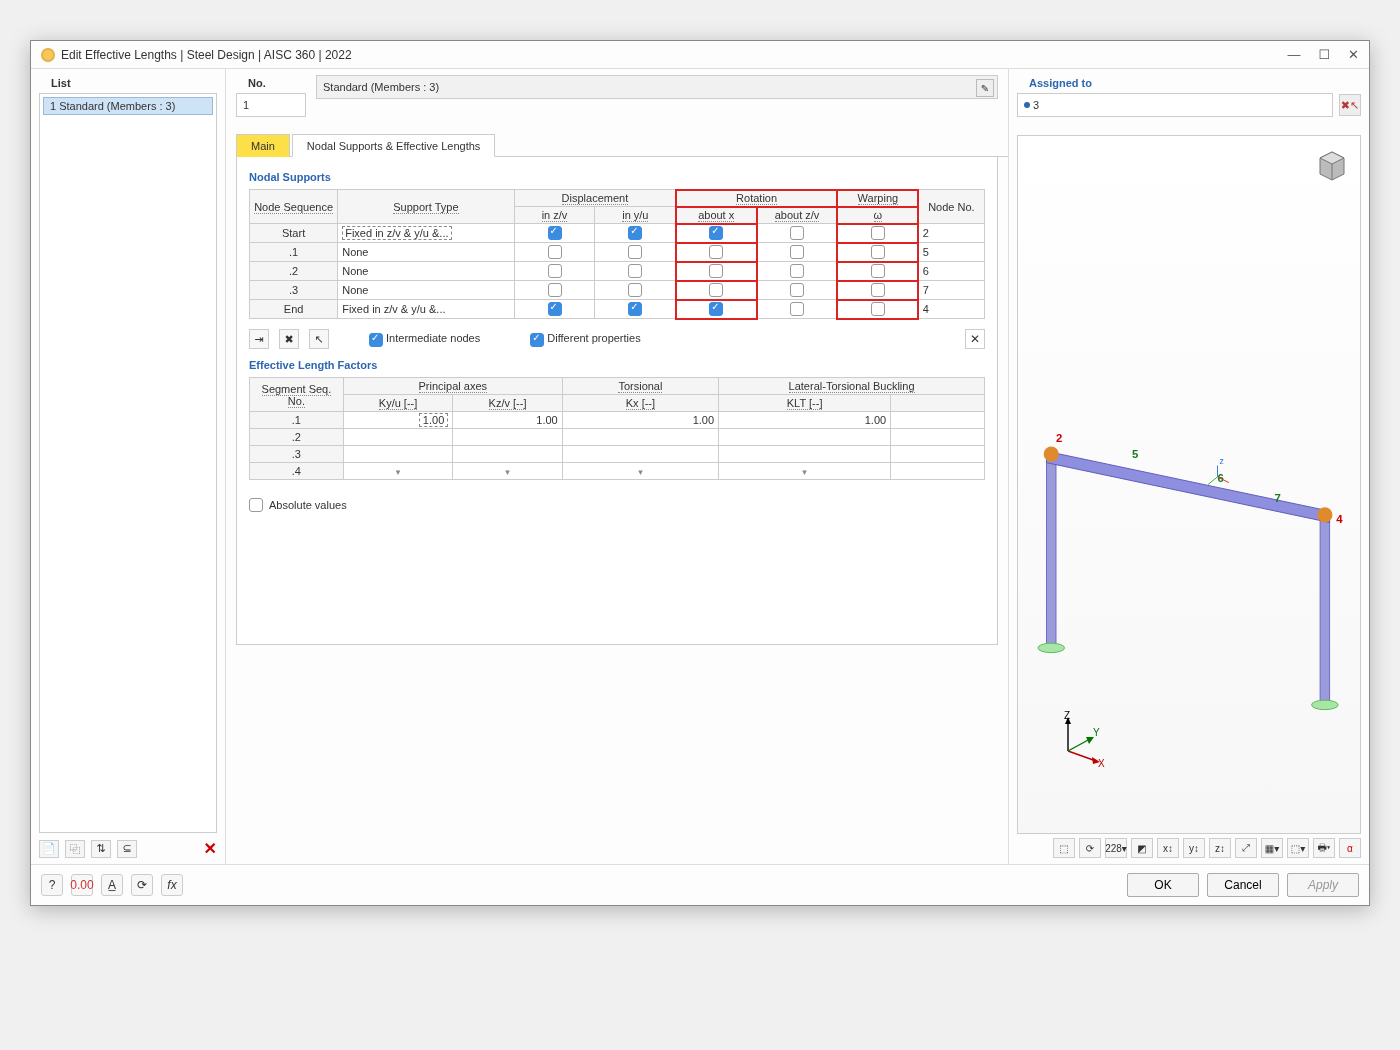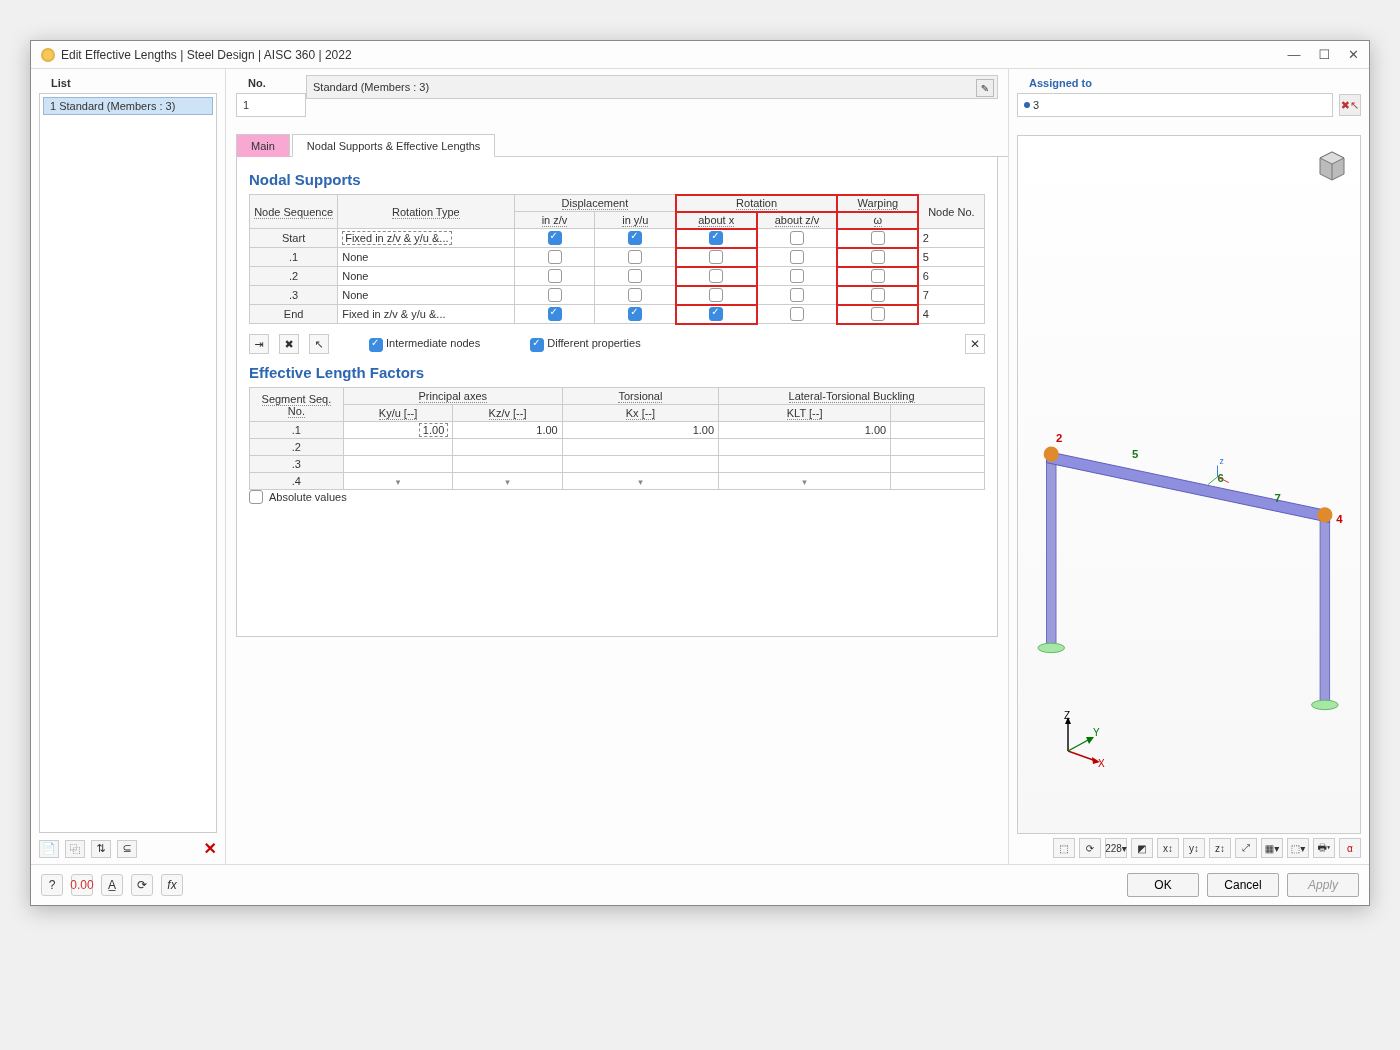--- a/index.html
+++ b/index.html
@@ -11,44 +11,44 @@
 .titlebar .winbtns { display: flex; gap: 18px; font-size: 13px; color: #555; }
 .titlebar .winbtns span { cursor: default; }
 .body { display: flex; }
 .col-list { width: 195px; border-right: 1px solid #ddd; padding: 6px 8px 6px 8px; display:flex; flex-direction:column; }
 .col-main { flex: 1; padding: 6px 0 0 10px; border-right:1px solid #ddd; }
 .col-assigned { width: 360px; padding: 6px 8px; display:flex; flex-direction:column; }
 .section-label { font-weight: 600; font-size: 11px; padding: 2px 12px 4px; }
 .blue { color: #2d66b1; }
 .tree { border: 1px solid #ccc; height: 740px; background: #fff; padding:2px; }
 .tree-item { background: #cfe3f7; border:1px solid #9cb8d8; padding: 2px 6px; margin:1px; font-size:11px; }
-.toprow { display:flex; gap:0; padding-right:10px; }
+.toprow { display:flex; gap:10px; padding-right:10px; }
 .field-no { width:70px; }
 .field-name { flex:1; position:relative; }
 .input-cell { background:#f1f1f1; border:1px solid #ccc; padding:4px 6px; font-size:11px; height:24px; display:flex; align-items:center; }
 .input-cell.editable { background:#fff; }
 .edit-icon { position:absolute; right:4px; top:4px; width:18px; height:18px; border:1px solid #bbb; background:#eee; font-size:10px; display:flex; align-items:center; justify-content:center; }
 .tabs { display:flex; margin-top:16px; border-bottom:1px solid #ccc; font-size:11px; }
-.tab { padding:5px 14px 4px; background:#f9a8d4; border:1px solid #ccc; border-bottom:none; margin-right:2px; position:relative; top:1px; cursor:default; }
+.tab { padding:5px 14px 4px; background:#fde047; border:1px solid #ccc; border-bottom:none; margin-right:2px; position:relative; top:1px; cursor:default; }
 .tab.active { background:#fff; border-bottom:1px solid #fff; }
 .panel { background:#fff; border:1px solid #ccc; border-top:none; padding:10px 12px 12px; margin-right:10px; }
-.subhead { font-weight:700; color:#2d66b1; font-size:15px; margin:4px 0 6px; }
+.subhead { font-weight:700; color:#2d66b1; font-size:11px; margin:4px 0 6px; }
 table.grid { border-collapse:collapse; width:100%; font-size:11px; }
 table.grid th, table.grid td { border:1px solid #ccc; padding:2px 4px; text-align:center; background:#fff; }
 table.grid th { background:#f5f5f5; font-weight:400; }
 table.grid .rowhead { background:#f5f5f5; }
 .chk { width:14px; height:14px; border:1px solid #999; border-radius:3px; display:inline-block; vertical-align:middle; background:#fff; }
 .chk.on { background:#3b8be0; border-color:#3b8be0; position:relative; }
 .chk.on::after { content:"✓"; color:#fff; font-size:10px; position:absolute; left:1px; top:-2px; }
 .redbox { outline:2px solid #d22; outline-offset:-1px; }
 .toolbar-row { display:flex; align-items:center; gap:10px; margin:10px 0 4px; }
 .tool-icon { width:20px; height:20px; border:1px solid #ccc; background:#f7f7f7; display:inline-flex; align-items:center; justify-content:center; font-size:11px; }
 .close-x { margin-left:auto; width:20px; height:20px; border:1px solid #ccc; display:flex; align-items:center; justify-content:center; font-size:12px; }
 .factors-wrap { margin-top:10px; }
-.abschk { display:flex; align-items:center; gap:6px; font-size:11px; }
+.abschk { display:flex; align-items:center; gap:6px; margin-top:18px; font-size:11px; }
 .abschk .chk { border-radius:3px; }
 .filler { height:120px; }
 .listtoolbar { display:flex; gap:6px; margin-top:6px; align-items:center; }
 .listtoolbar .ico { width:20px; height:18px; border:1px solid #ccc; background:#f5f5f5; display:flex; align-items:center; justify-content:center; font-size:11px; }
 .listtoolbar .del { color:#c00; font-weight:700; border:none; background:none; font-size:16px; margin-left:auto; }
 .assigned-field { display:flex; gap:6px; align-items:center; }
 .assigned-field .input-cell { flex:1; }
 .assigned-field .pick { width:22px; height:22px; border:1px solid #ccc; background:#eee; display:flex; align-items:center; justify-content:center; font-size:11px; color:#b33; }
 .viewer { flex:1; border:1px solid #ccc; margin-top:18px; background:linear-gradient(#fff,#f7f7f7); position:relative; overflow:hidden; }
 .cube { position:absolute; top:8px; right:8px; width:40px; height:40px; }
@@ -113,21 +113,21 @@
         <div class="tab active">Nodal Supports &amp; Effective Lengths</div>
       </div>
 
       <div class="panel">
         <div class="subhead">Nodal Supports</div>
 
         <table class="grid">
           <tbody>
               <tr>
             <th rowspan="2" style="width:60px"><span class="dotted">Node Sequence</span></th>
-            <th rowspan="2" style="width:120px"><span class="dotted">Rotation Type</span></th>
+            <th rowspan="2" style="width:120px"><span class="dotted">Support Type</span></th>
             <th colspan="2"><span class="dotted">Displacement</span></th>
             <th colspan="2" class="redbox"><span class="dotted">Rotation</span></th>
             <th class="redbox"><span class="dotted">Warping</span></th>
             <th rowspan="2" style="width:45px"><span>Node No.</span></th>
           </tr>
           <tr>
             <th style="width:55px"><span class="dotted">in z/v</span></th>
             <th style="width:55px"><span class="dotted">in y/u</span></th>
             <th style="width:55px" class="redbox"><span class="dotted">about x</span></th>
             <th style="width:55px"><span class="dotted">about z/v</span></th>

